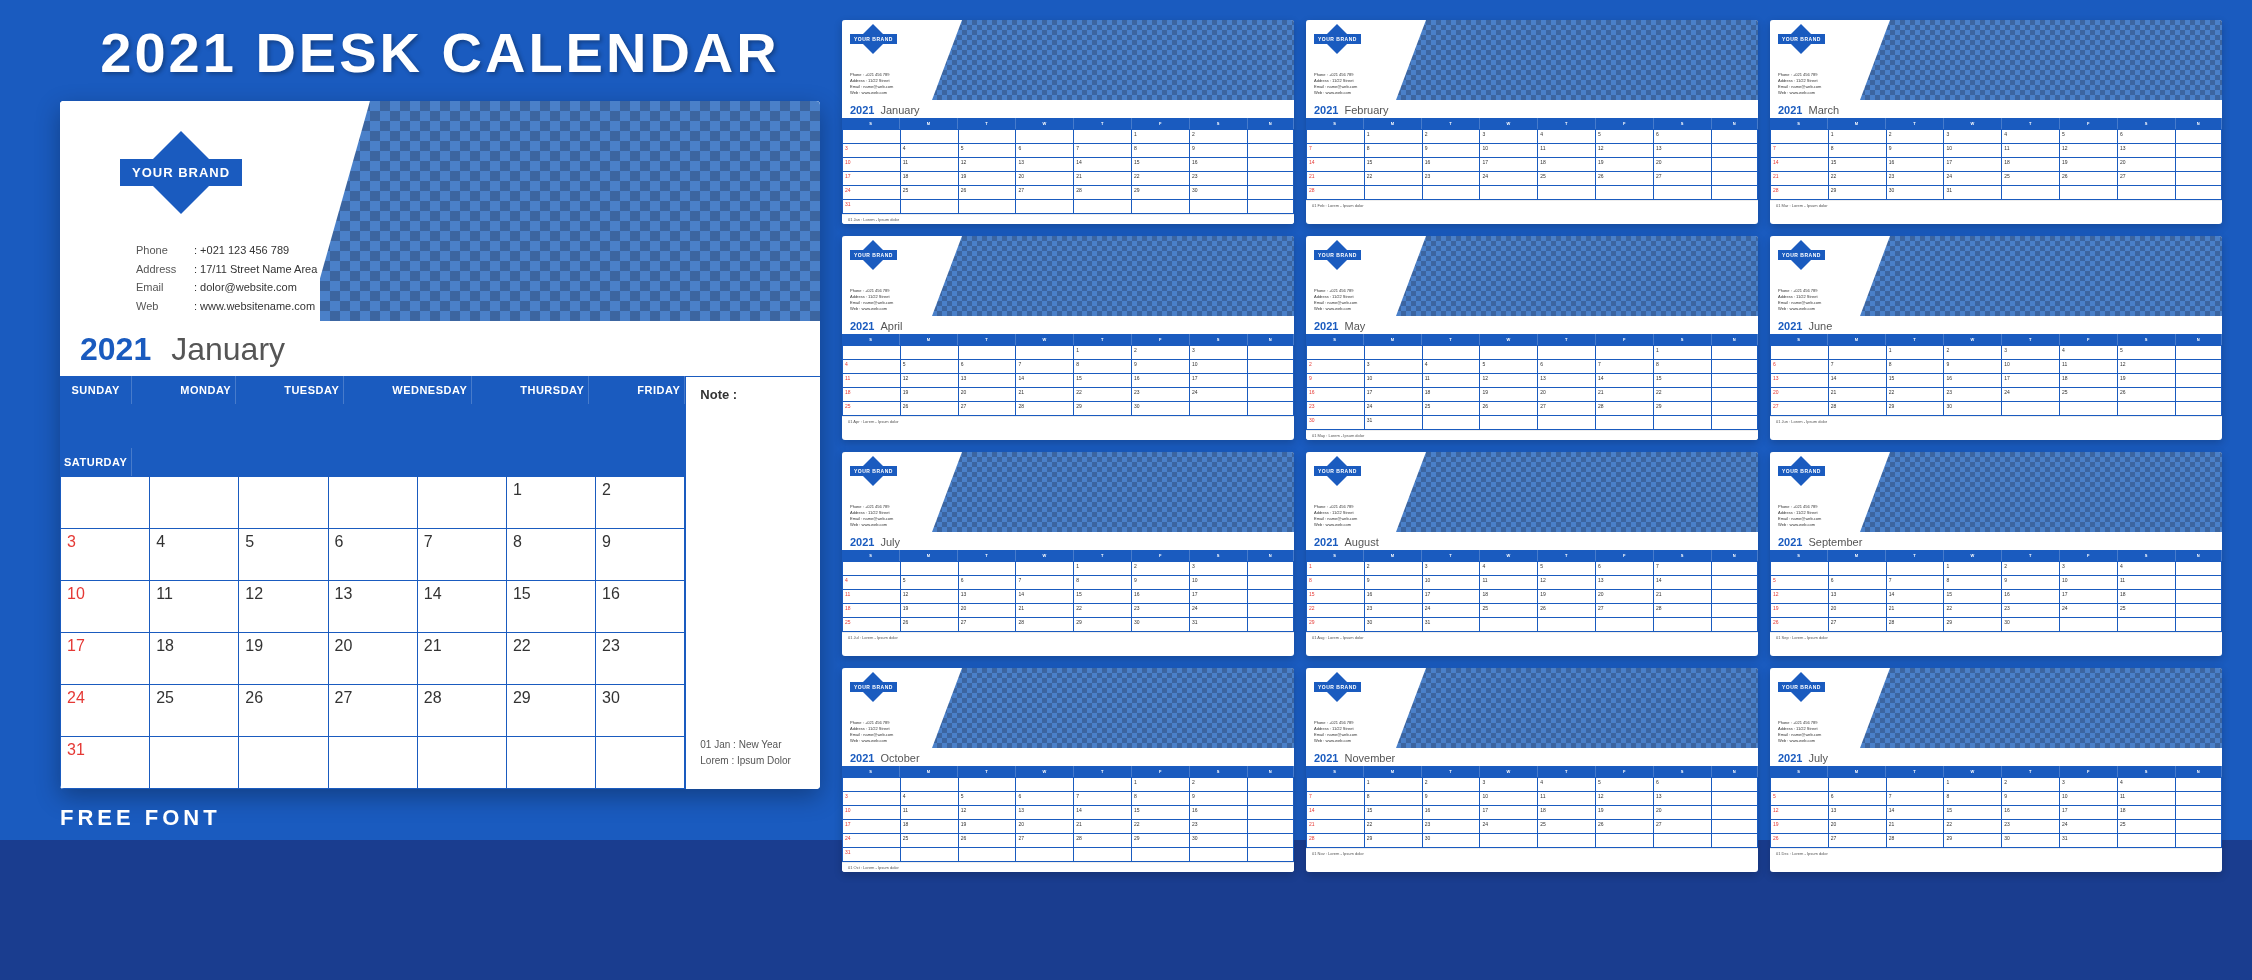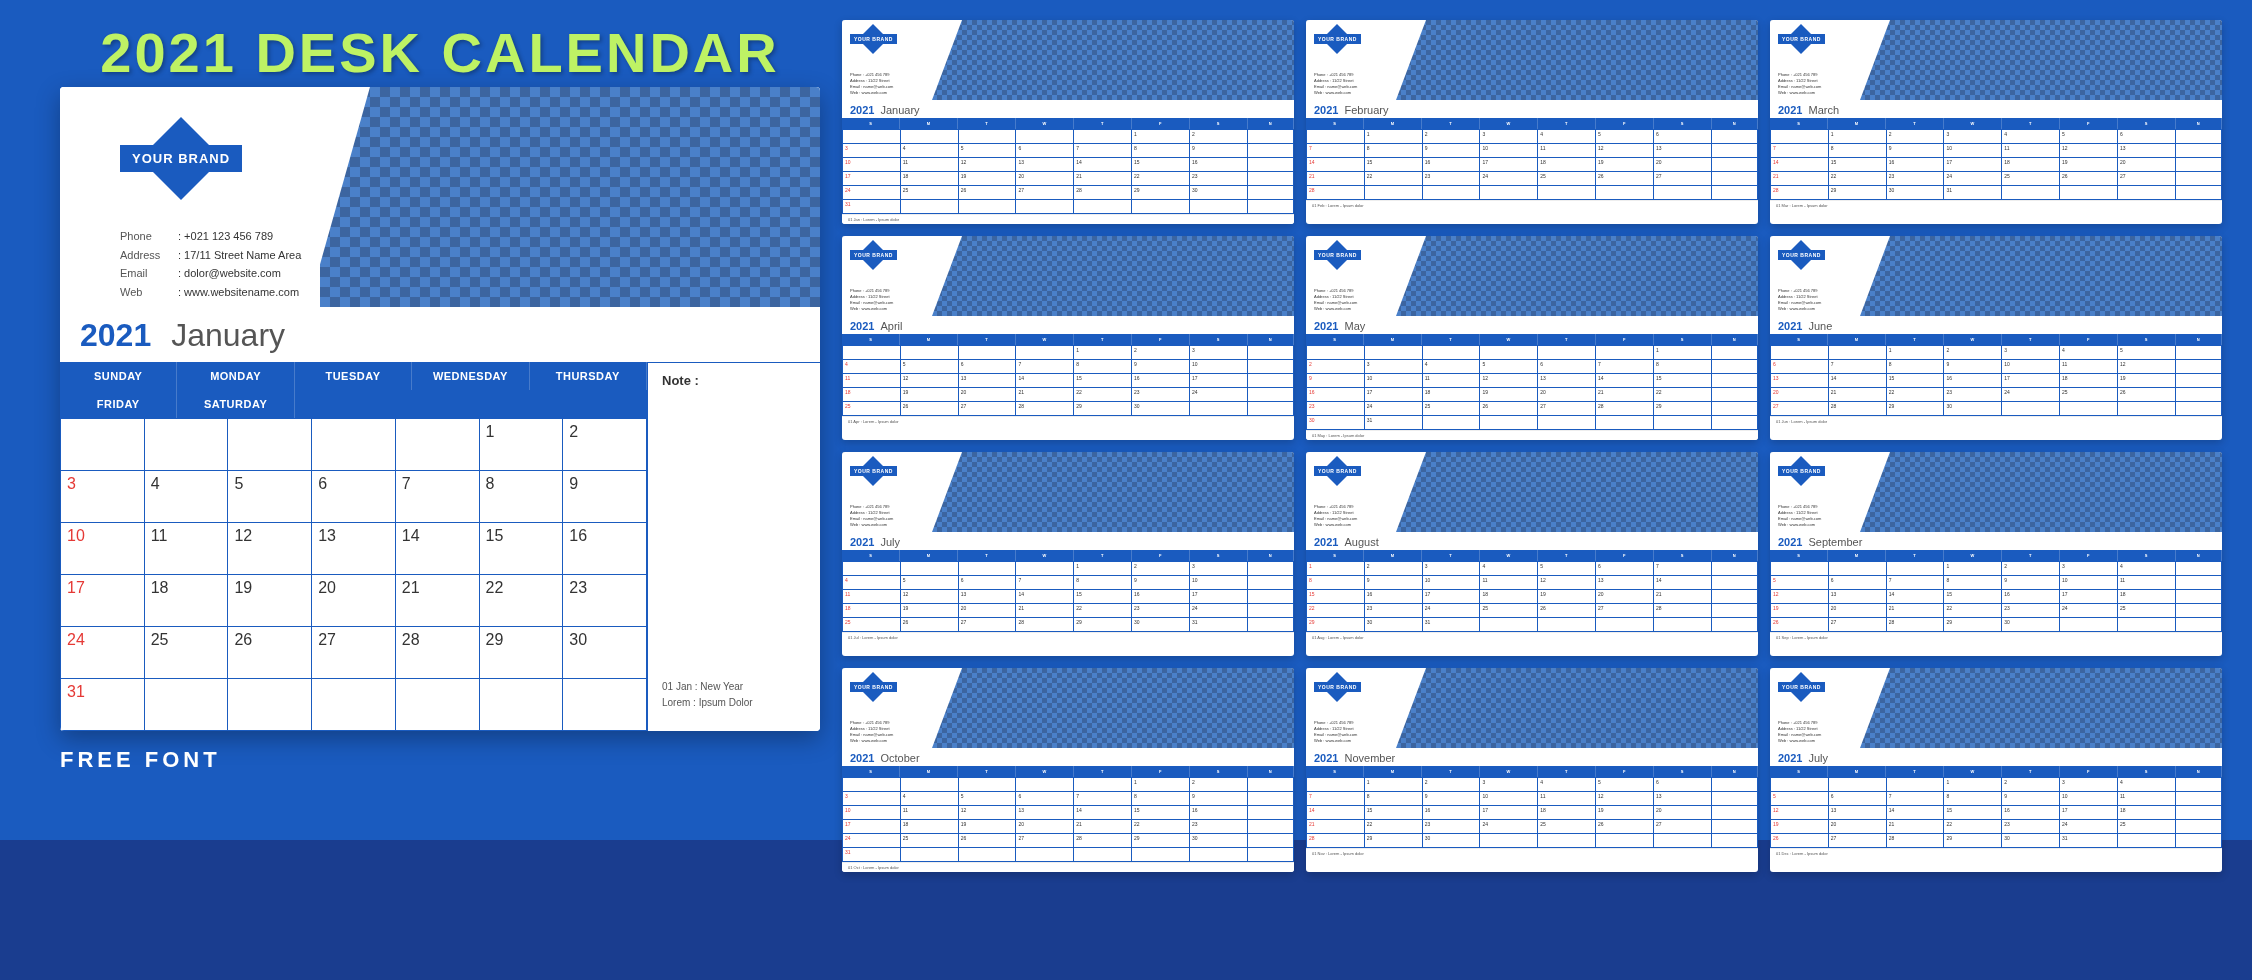--- a/index.html
+++ b/index.html
@@ -24,26 +24,26 @@
 
     
     .left-panel {
       position: absolute;
       left: 60px;
       top: 20px;
       width: 760px;
     }
 
     .main-title {
-      color: #bef264;
+      color: #ffffff;
       font-size: 56px;
       font-weight: 900;
       text-align: center;
       letter-spacing: 3px;
-      margin-bottom: 2px;
+      margin-bottom: 16px;
       text-shadow: 2px 2px 4px rgba(0,0,0,0.3);
     }
 
     .calendar-card {
       background: white;
       border-radius: 4px;
       overflow: hidden;
       box-shadow: 0 8px 24px rgba(0,0,0,0.3);
     }
 
@@ -108,21 +108,21 @@
       color: white;
       font-size: 13px;
       font-weight: 900;
       padding: 6px 12px;
       text-align: center;
       letter-spacing: 1px;
     }
 
     .contact-info {
       position: absolute;
-      left: 60px;
+      left: 76px;
       top: 140px;
       z-index: 3;
       font-size: 11px;
       color: #333;
       line-height: 1.7;
     }
 
     .contact-info .ci-row {
       display: flex;
       gap: 8px;
@@ -159,22 +159,23 @@
       display: flex;
       background: white;
     }
 
     .cal-grid {
       flex: 1;
     }
 
     .cal-header-row {
       display: grid;
-      grid-template-columns: repeat(5, 1fr);
+      grid-template-columns: repeat(6, 1fr);
       background: #1a5bbf;
+      gap: 44px;
     }
 
     .cal-header-cell {
       text-align: center;
       color: white;
       font-size: 11px;
       font-weight: 700;
       padding: 8px 4px;
       border-right: 1px solid rgba(255,255,255,0.2);
       letter-spacing: 0.5px;

